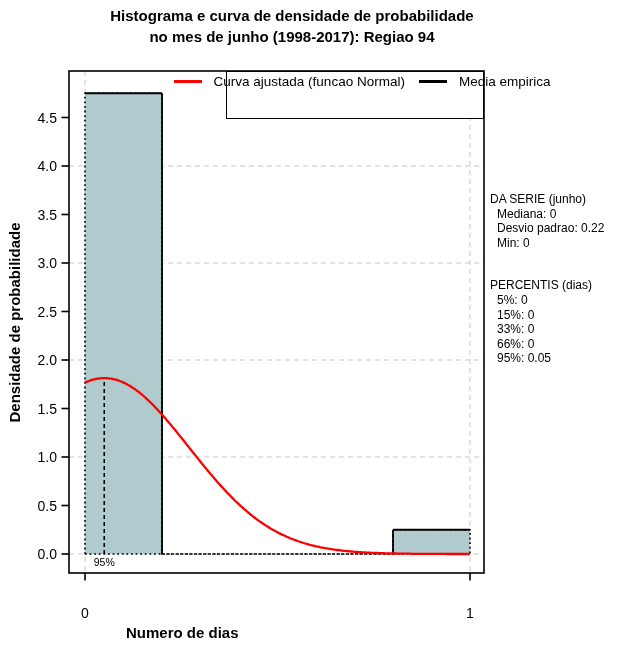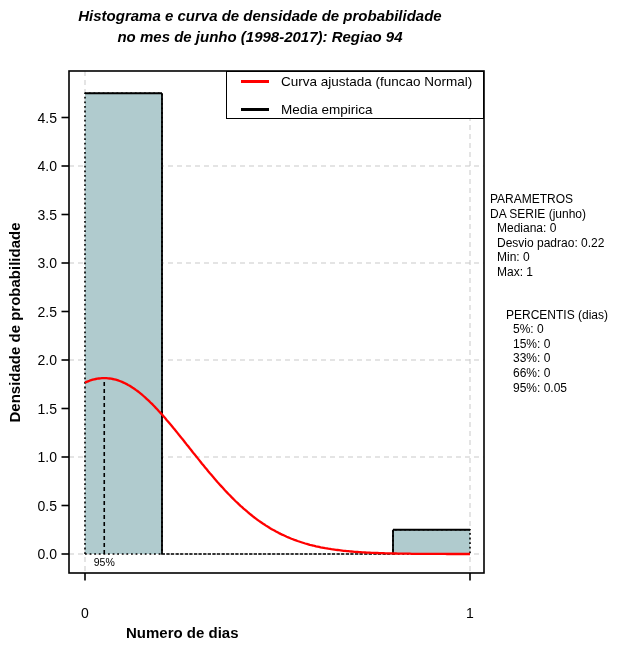--- a/index.html
+++ b/index.html
@@ -5,48 +5,48 @@
   html,body{margin:0;padding:0;}
   body{
     width:640px;height:660px;background:#ffffff;position:relative;overflow:hidden;
     font-family:"Liberation Sans","DejaVu Sans",sans-serif;color:#000;
   }
   .figure{position:absolute;left:0;top:0;width:640px;height:660px;}
   #plot-svg{position:absolute;left:0;top:0;}
   svg text{fill:#000;font-family:"Liberation Sans","DejaVu Sans",sans-serif;}
 
   .title{
-    position:absolute;left:40px;top:5px;width:440px;text-align:center;
-    font-weight:bold;font-size:15px;line-height:21px;font-style:italic;
+    position:absolute;left:72px;top:5px;width:440px;text-align:center;
+    font-weight:bold;font-size:15px;line-height:21px;
   }
   .y-label{
     position:absolute;left:-96px;top:314px;width:220px;text-align:center;
     font-weight:bold;font-size:15px;transform:rotate(-90deg);
   }
   .x-label{
     position:absolute;left:126px;top:624px;width:300px;text-align:left;
     font-weight:bold;font-size:15px;
   }
   .legend{
     position:absolute;left:226px;top:71px;width:258px;height:48px;
     box-sizing:border-box;border:1.5px solid #000;background:#fff;
-    display:flex;flex-direction:column;justify-content:space-between;
+    display:flex;flex-direction:row;justify-content:center;
   }
   .legend-row{display:flex;align-items:center;height:18px;}
   .swatch{
     display:inline-block;width:28px;height:0;border-top:3px solid #000;
     margin-left:14px;margin-right:12px;flex:none;
   }
   .legend-text{font-size:13.5px;white-space:nowrap;}
   .side{
     position:absolute;left:490px;top:192px;width:150px;
     font-size:12px;line-height:14.6px;
   }
   .side .indent{padding-left:7px;}
-  .block2{margin-top:28px;margin-left:16px;}
+  .block2{margin-top:28px;}
   .pct-label{
     position:absolute;top:556px;left:104px;transform:translateX(-50%);
     font-size:10.5px;
   }
 </style>
 </head>
 <body>
 
 <div class="figure">
 
@@ -107,26 +107,24 @@
       <span class="legend-text">Curva ajustada (funcao Normal)</span>
     </div>
     <div class="legend-row">
       <span class="swatch" style="border-top-color: rgb(0, 0, 0);"></span>
       <span class="legend-text">Media empirica</span>
     </div>
   </div>
 
   <div class="side">
     <div>
-      <div>PARAMETROS</div>
       <div>DA SERIE (junho)</div>
       <div class="indent">Mediana: 0</div>
       <div class="indent">Desvio padrao: 0.22</div>
       <div class="indent">Min: 0</div>
-      <div class="indent">Max: 1</div>
     </div>
     <div class="block2">
       <div>PERCENTIS (dias)</div>
       <div class="indent">5%: 0</div>
       <div class="indent">15%: 0</div>
       <div class="indent">33%: 0</div>
       <div class="indent">66%: 0</div>
       <div class="indent">95%: 0.05</div>
     </div>
   </div>

